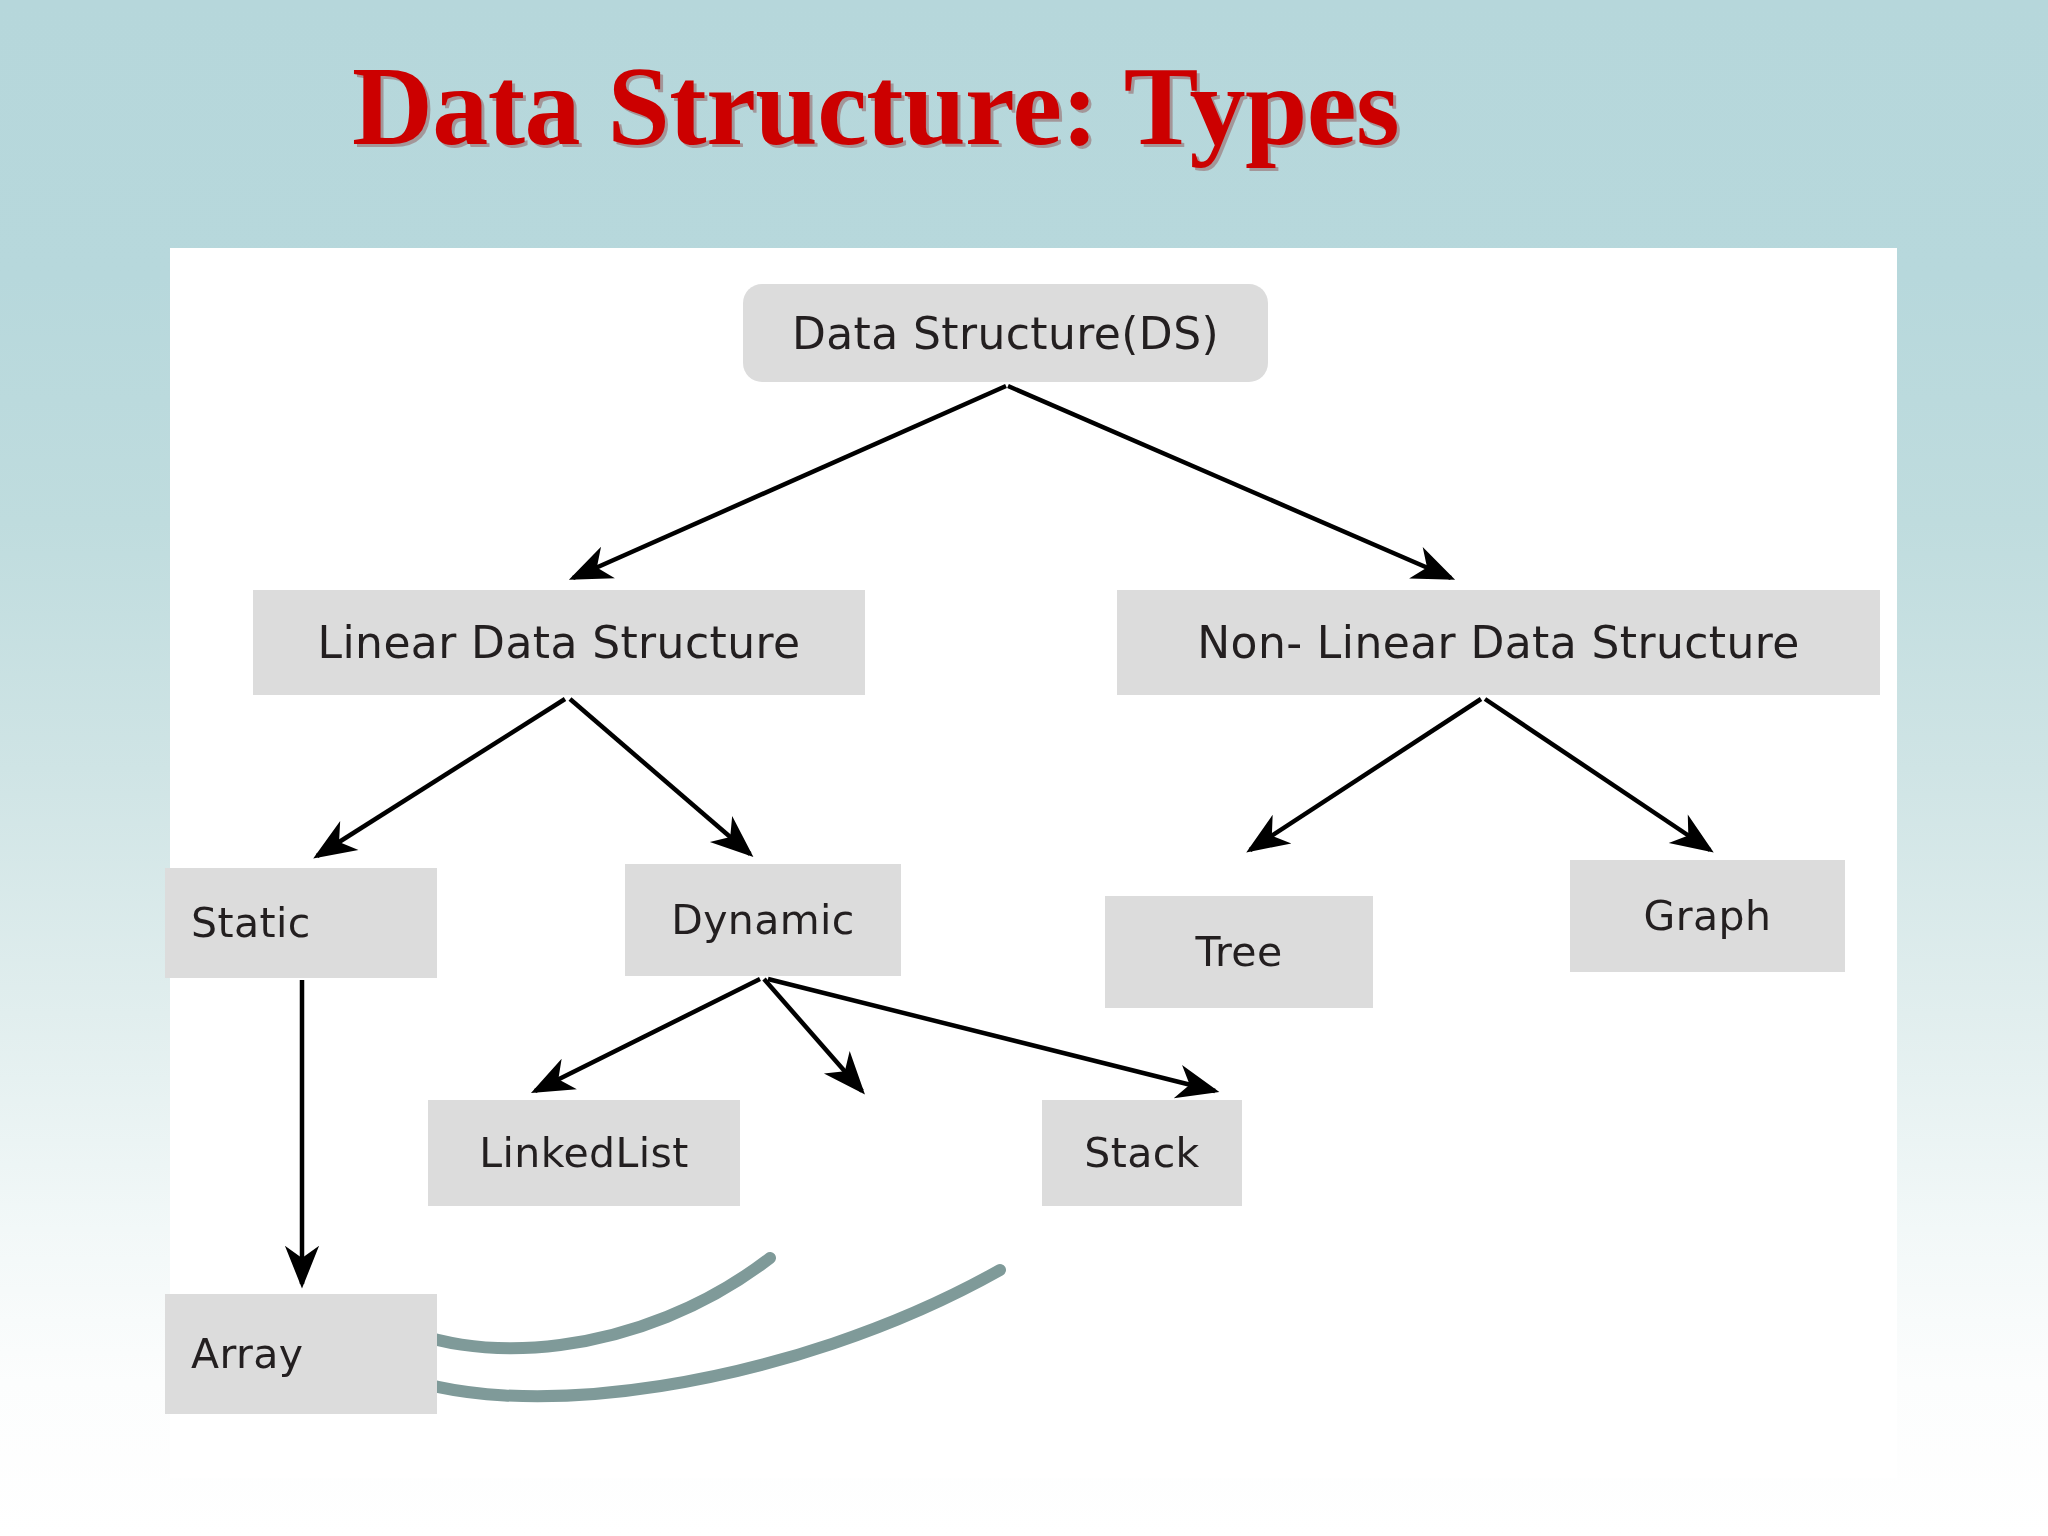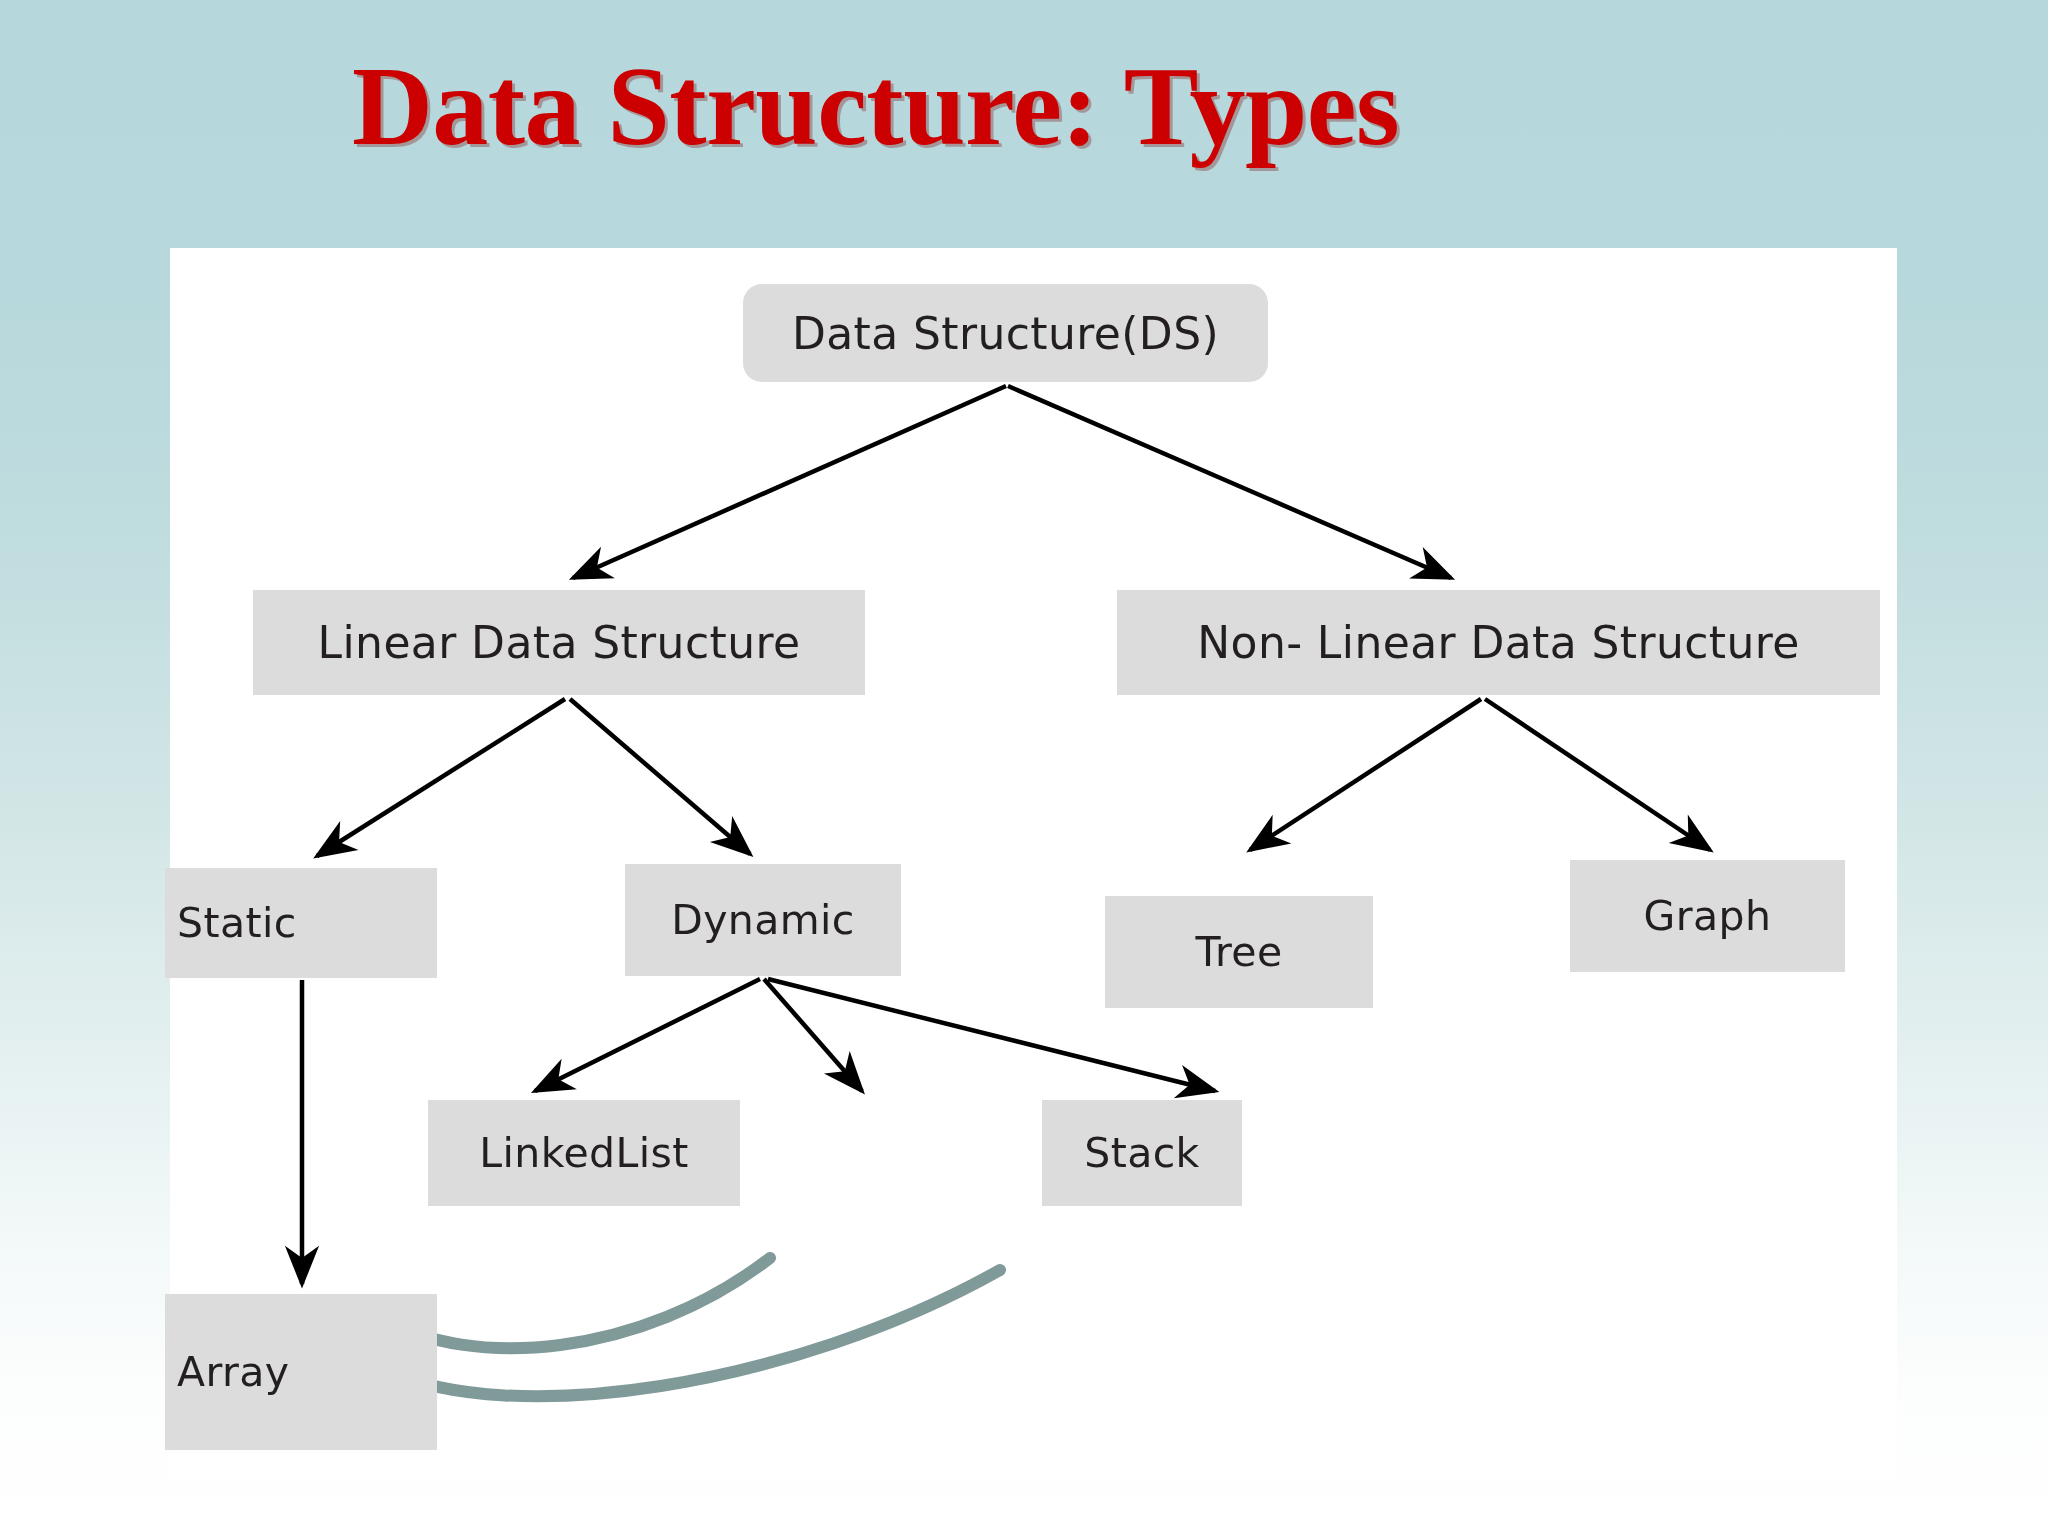--- a/index.html
+++ b/index.html
@@ -74,34 +74,34 @@
     font-family: "DejaVu Sans", "Liberation Sans", sans-serif;
     font-size: 41px;
     font-weight: 400;
     letter-spacing: 0.4px;
     display: flex;
     align-items: center;
     box-sizing: border-box;
     white-space: nowrap;
   }
   .node.center { justify-content: center; }
-  .node.left   { justify-content: flex-start; padding-left: 12px; }
+  .node.left   { justify-content: flex-start; padding-left: 26px; }
 
   
   #node-ds            { left: 573px; top:  36px; width: 525px; height: 98px; border-radius: 19px; }
   #node-linear        { left:  83px; top: 342px; width: 612px; height: 105px; }
   #node-nonlinear     { left: 935px; top: 342px; width: 763px; height: 105px; margin-left: 12px; }
   #node-static        { left:  -5px; top: 620px; width: 272px; height: 110px; }
   #node-dynamic       { left: 455px; top: 616px; width: 276px; height: 112px; }
   #node-tree          { left: 935px; top: 612px; width: 268px; height: 112px; margin-top: 36px; }
   #node-graph         { left:1400px; top: 612px; width: 275px; height: 112px; }
   #node-linkedlist    { left: 258px; top: 852px; width: 312px; height: 106px; }
   #node-queue         { left: 600px; top: 852px; width: 237px; height: 106px; }
   #node-stack         { left: 872px; top: 852px; width: 200px; height: 106px; }
-  #node-array         { left:  -5px; top:1046px; width: 272px; height: 156px; }
+  #node-array         { left:  -5px; top:1046px; width: 272px; height: 120px; }
 
   #node-ds         { font-size: 44px; }
   #node-linear     { font-size: 44px; }
   #node-nonlinear  { font-size: 44px; }
 </style>
 </head>
 <body>
 
 <div id="slide">
 

